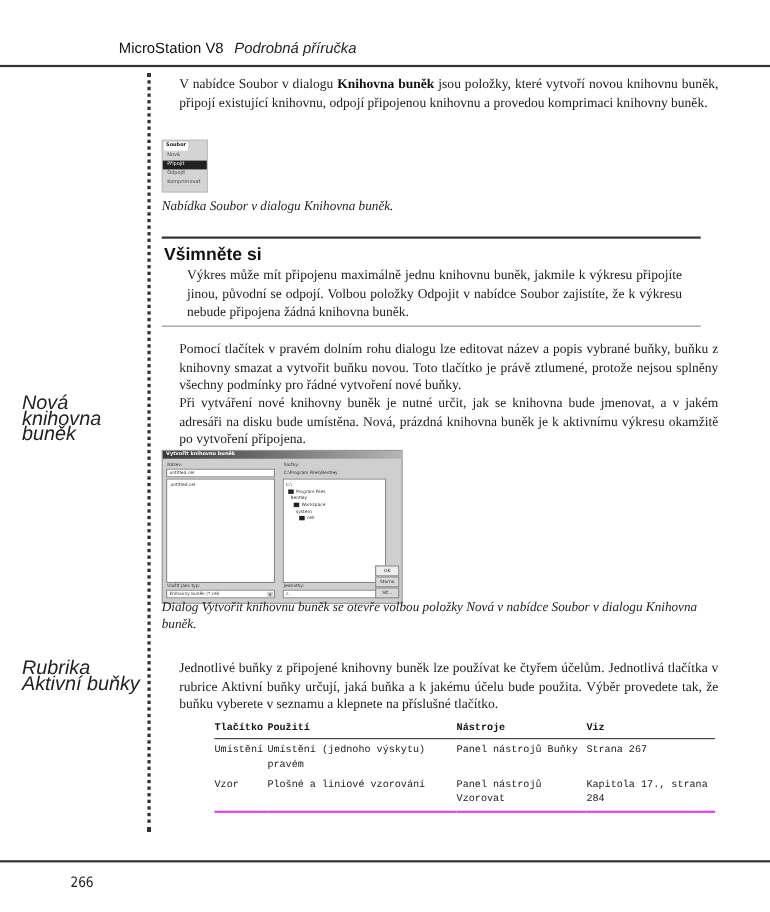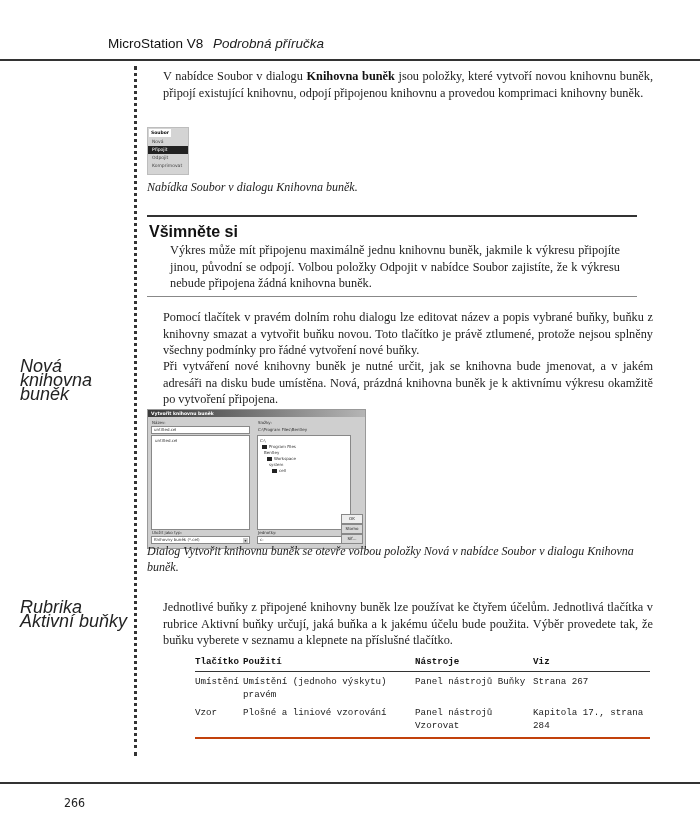--- a/index.html
+++ b/index.html
@@ -72,21 +72,21 @@
   .dialog .combo-arrow { position: absolute; right: 1px; top: 1px; width: 5px; height: 5px; background: #ccc; font-size: 4px; line-height: 5px; text-align: center; }
   
   .tbl {
     position: absolute; left: 195px; top: 654px; width: 455px; border-collapse: collapse;
     font-family: Liberation Mono, monospace; font-size: 9.2px; color: #222;
   }
   .tbl th {
     text-align: left; font-weight: bold; padding: 2px 4px 4px 0; border-bottom: 1.5px solid #333; color: #111;
   }
   .tbl td { padding: 3px 4px 2px 0; vertical-align: top; line-height: 13px; }
-  .tbl tr:last-child td { border-bottom: 2px solid #c2410c; padding-bottom: 5px; }
+  .tbl tr:last-child td { border-bottom: 2px solid #d946ef; padding-bottom: 5px; }
   .foot-rule { position: absolute; left: 0; top: 782px; width: 700px; height: 1.5px; background: #333; }
   .page-number {
     position: absolute; left: 64px; top: 795px;
     font-family: "DejaVu Sans", sans-serif; font-size: 13px; color: #222; transform: scaleX(0.85); transform-origin: left;
   }
 </style>
 </head>
 <body>
 
 <div class="running-head">

